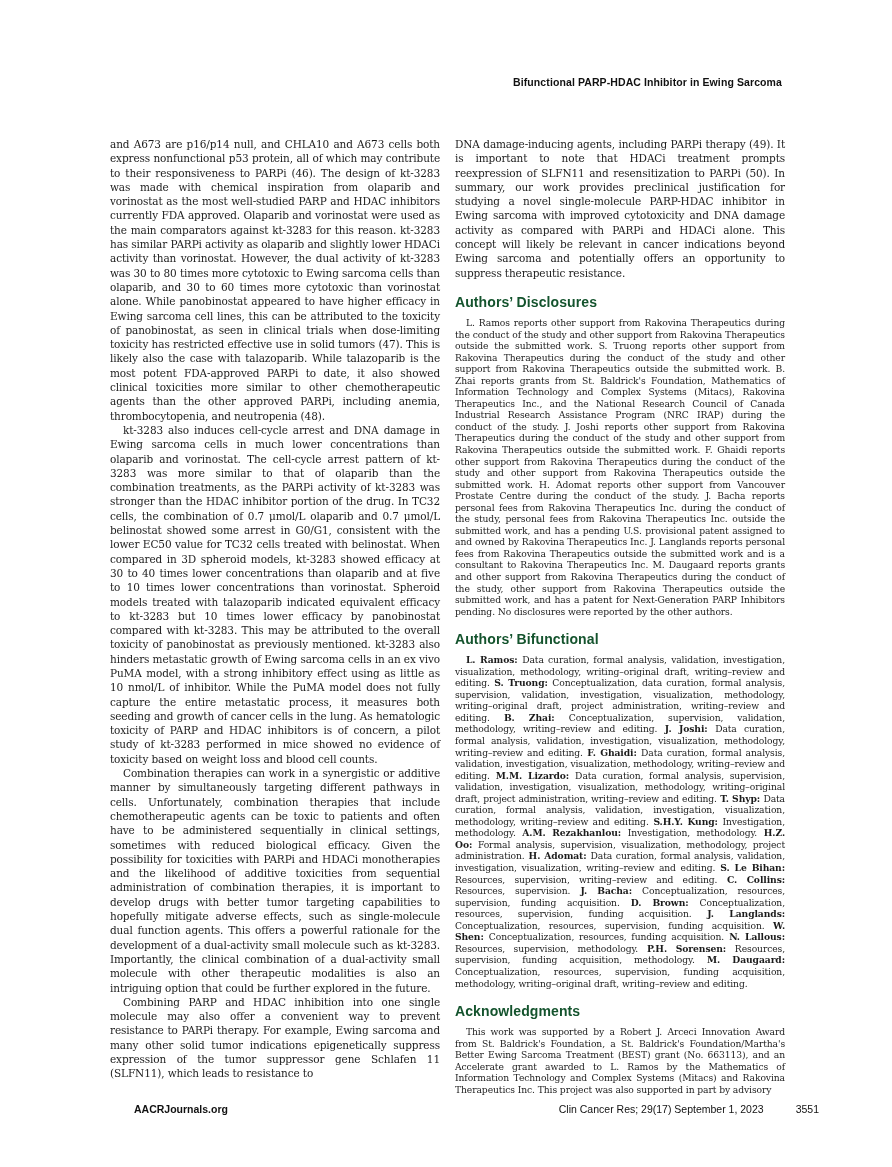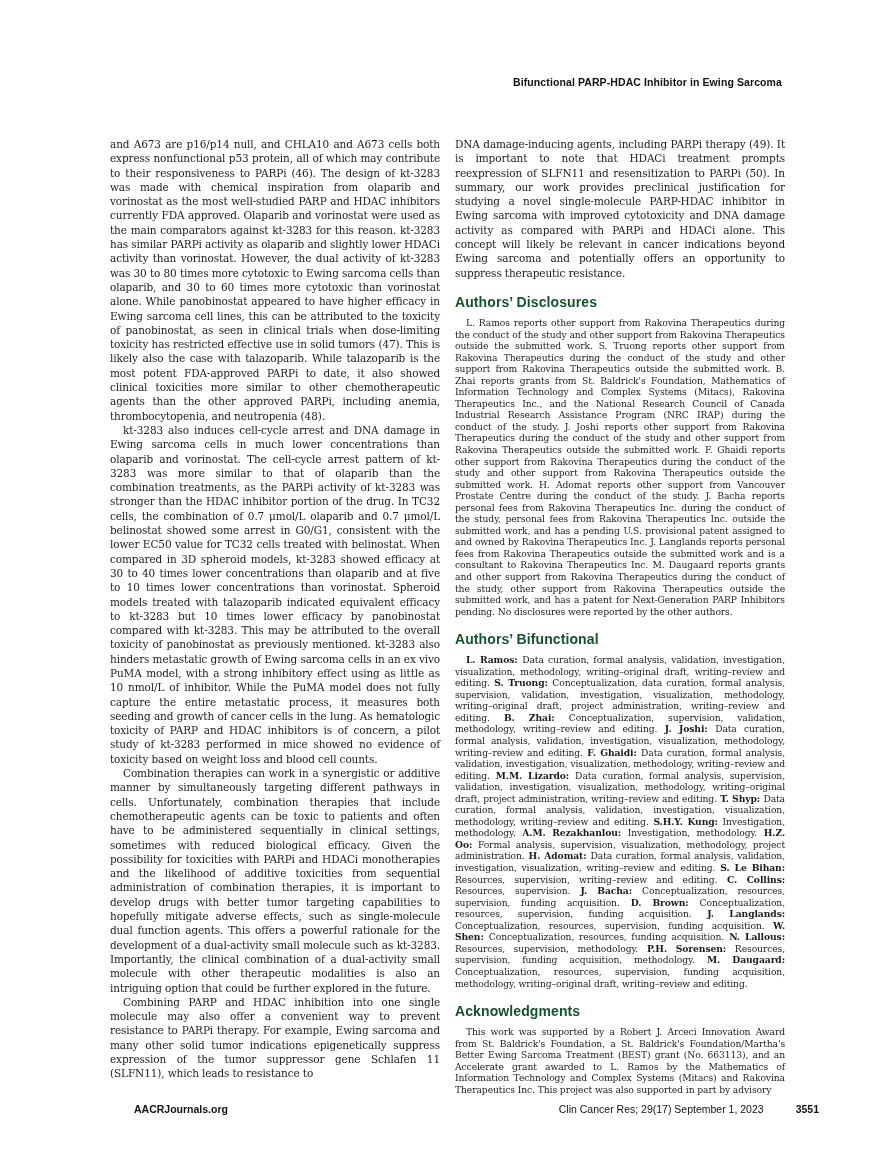--- a/index.html
+++ b/index.html
@@ -43,21 +43,21 @@
     letter-spacing: -0.1px;
   }
   .footer {
     position: absolute; top: 1103px; left: 110px; width: 685px;
     display: flex; justify-content: space-between; align-items: baseline;
     font-family: "Liberation Sans", sans-serif;
     font-size: 10.5px; color: #111; margin-left: 24px;
   }
   .footer-left { font-weight: bold; }
   .footer-right { display: flex; gap: 32px; align-items: baseline; }
-  .footer-page { font-weight: bold; }
+  .footer-page { font-weight: normal; }
   .contrib-name { font-weight: bold; }
 </style>
 </head>
 <body>
 
 <div class="running-head">Bifunctional PARP-HDAC Inhibitor in Ewing Sarcoma</div>
 
 <div class="columns">
 
   <div class="col">

